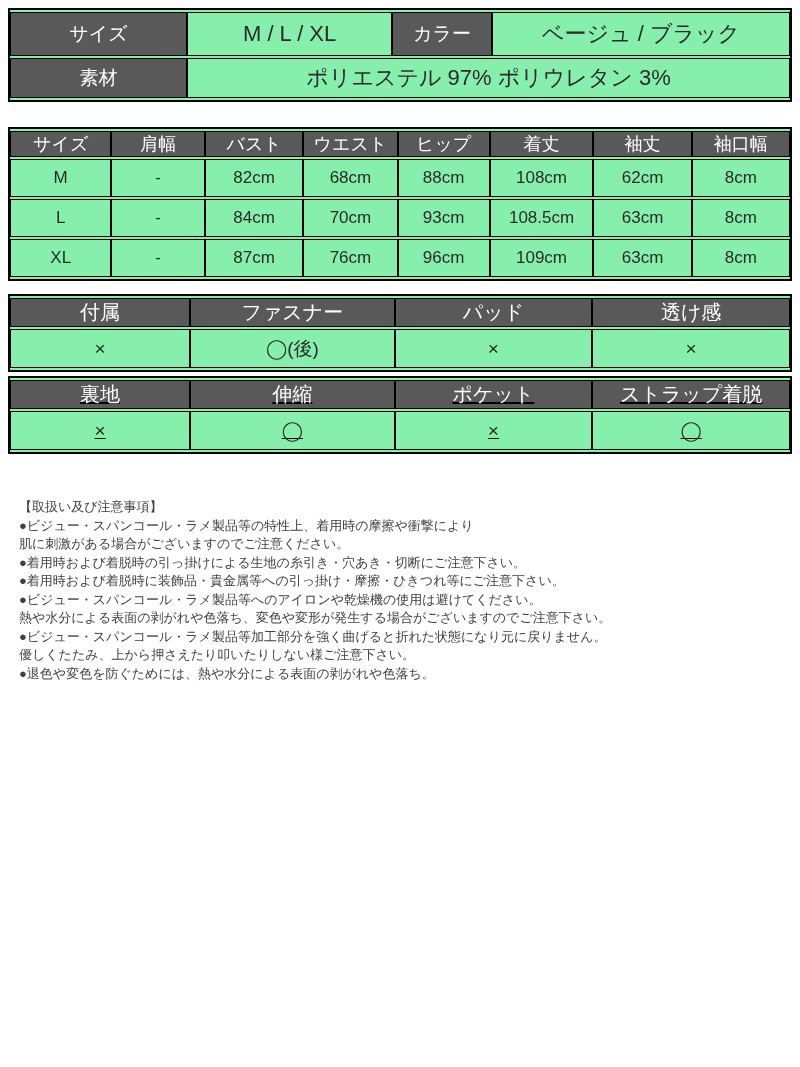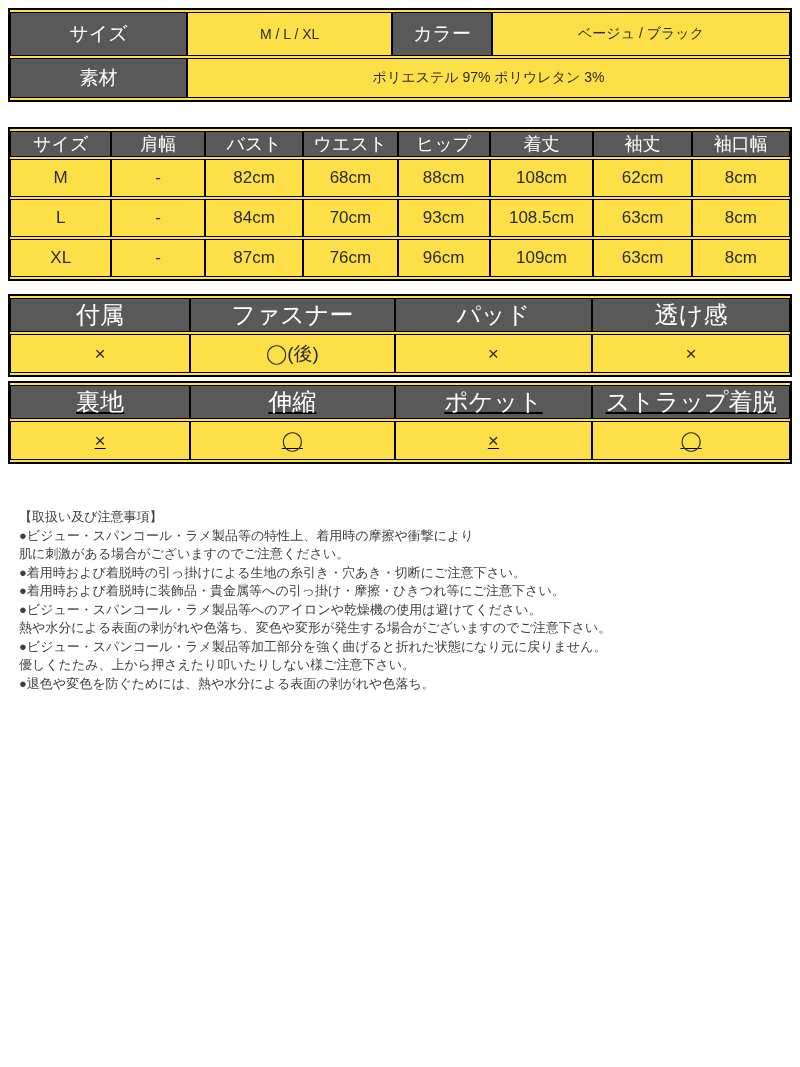--- a/index.html
+++ b/index.html
@@ -15,55 +15,55 @@
     padding: 8px;
     background: #ffffff;
     overflow: hidden;
   }
   table.tbl {
     width: 784px;
     table-layout: fixed;
     border: 2px solid #000000;
     border-collapse: separate;
     border-spacing: 0 2px;
-    background: #fde047;
+    background: #86efac;
   }
   table.tbl td {
     border: 1px solid #000000;
     text-align: center;
     vertical-align: middle;
     padding: 0 2px;
     overflow: hidden;
     white-space: nowrap;
   }
   td.hd {
     background: #595959;
     color: #ffffff;
     font-size: 19px;
   }
   td.val {
     color: #2b2b2b;
-    font-size: 14px;
+    font-size: 22px;
   }
   .prewrap { white-space: pre-wrap; }
 
   
   .tblA { margin-top: 0; }
   .tblA td { height: 42px; }
   .tblA tr.rowA2 td { height: 38px; margin-top: 33px; }
 
   
   .tblB { margin-top: 25px; }
   .tblB td.hd { height: 24px; font-size: 18px; }
   .tblB td.val { height: 36px; font-size: 17px; }
 
   
   .tblC { margin-top: 13px; }
   .tblD { margin-top: 4px; text-decoration: underline; }
-  .tblC td.hd, .tblD td.hd { height: 22px; font-size: 24px; }
+  .tblC td.hd, .tblD td.hd { height: 22px; font-size: 20px; }
   .tblC td.val, .tblD td.val { height: 37px; font-size: 19px; }
 
   
   .notes {
     margin-top: 44px;
     margin-left: 11px;
     margin-right: 10px;
     color: #404040;
     font-size: 13px;
     line-height: 18.5px;

